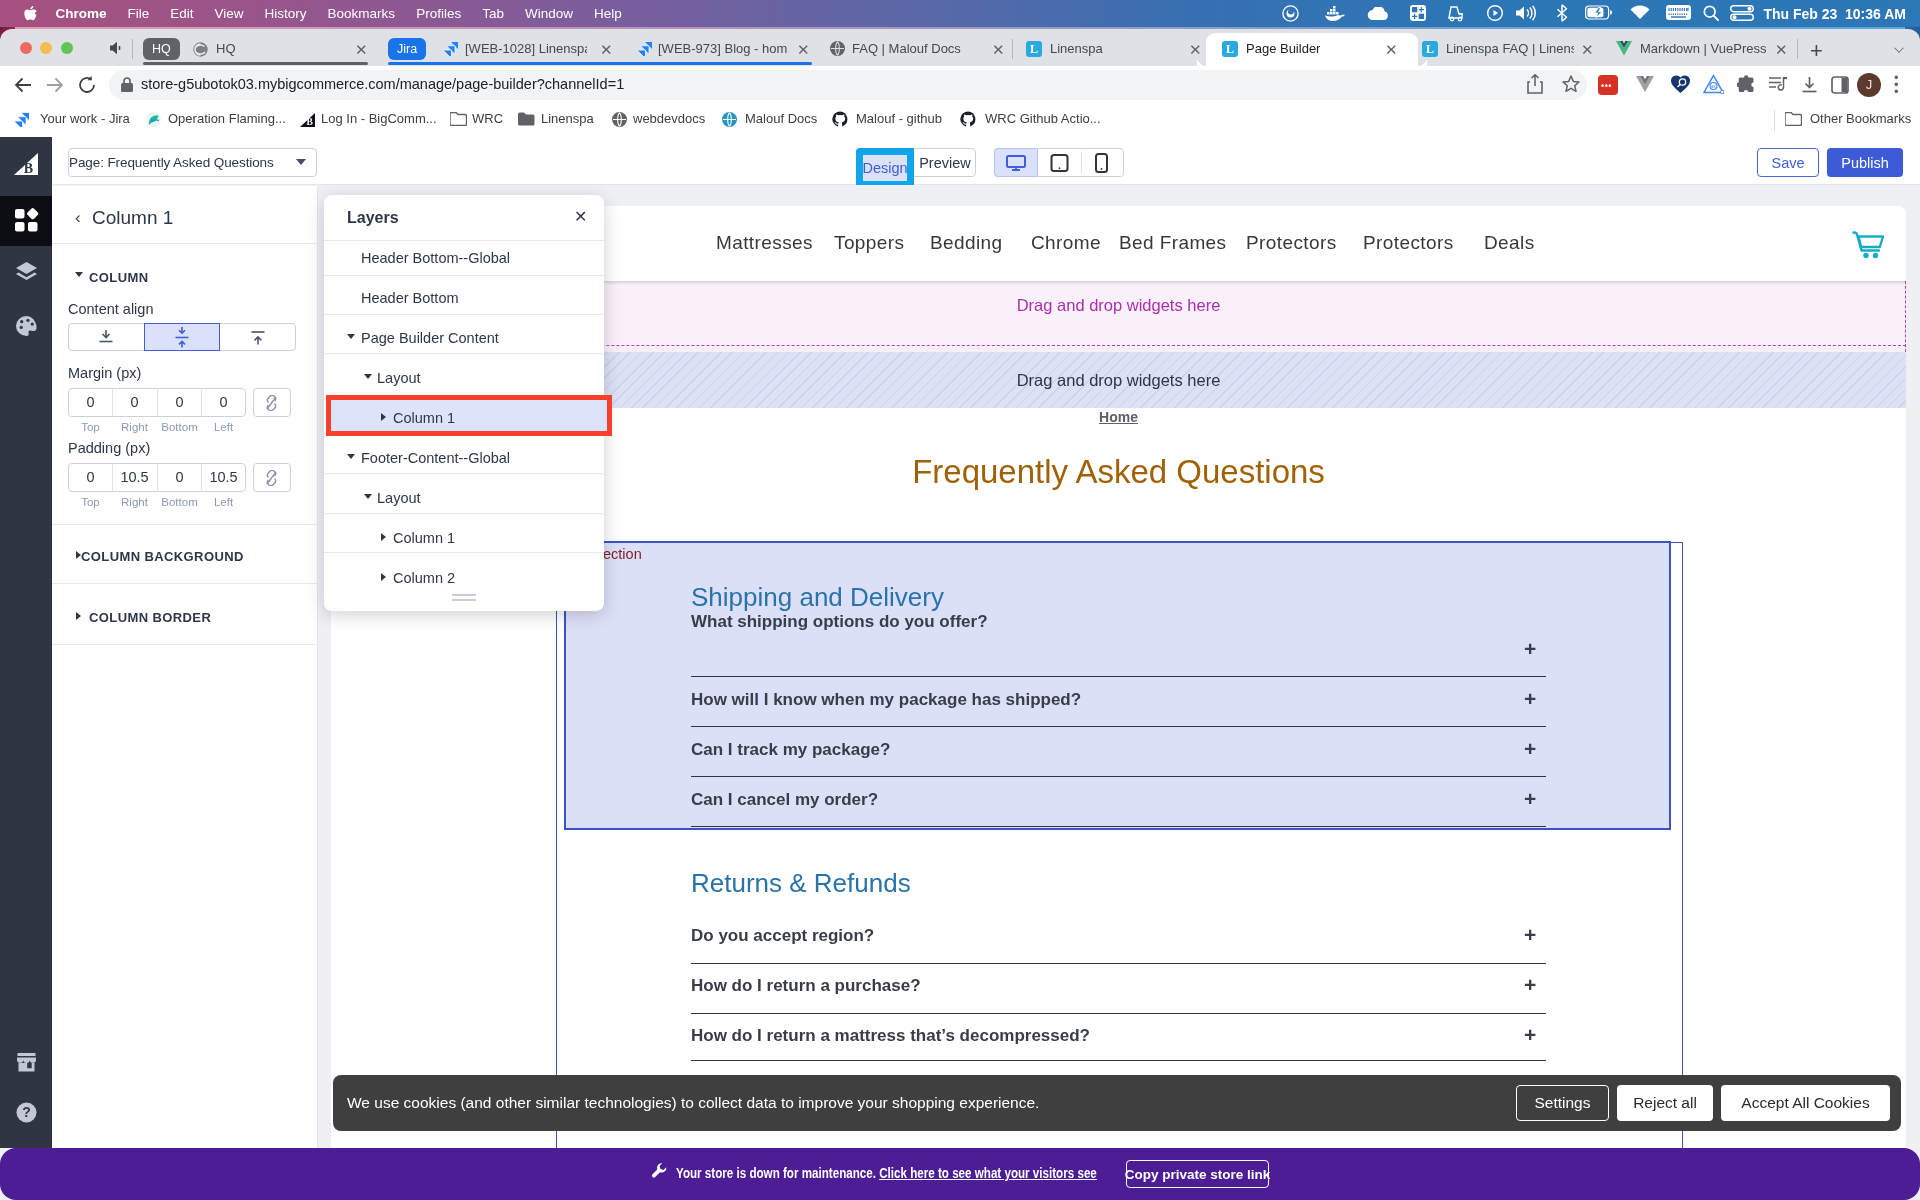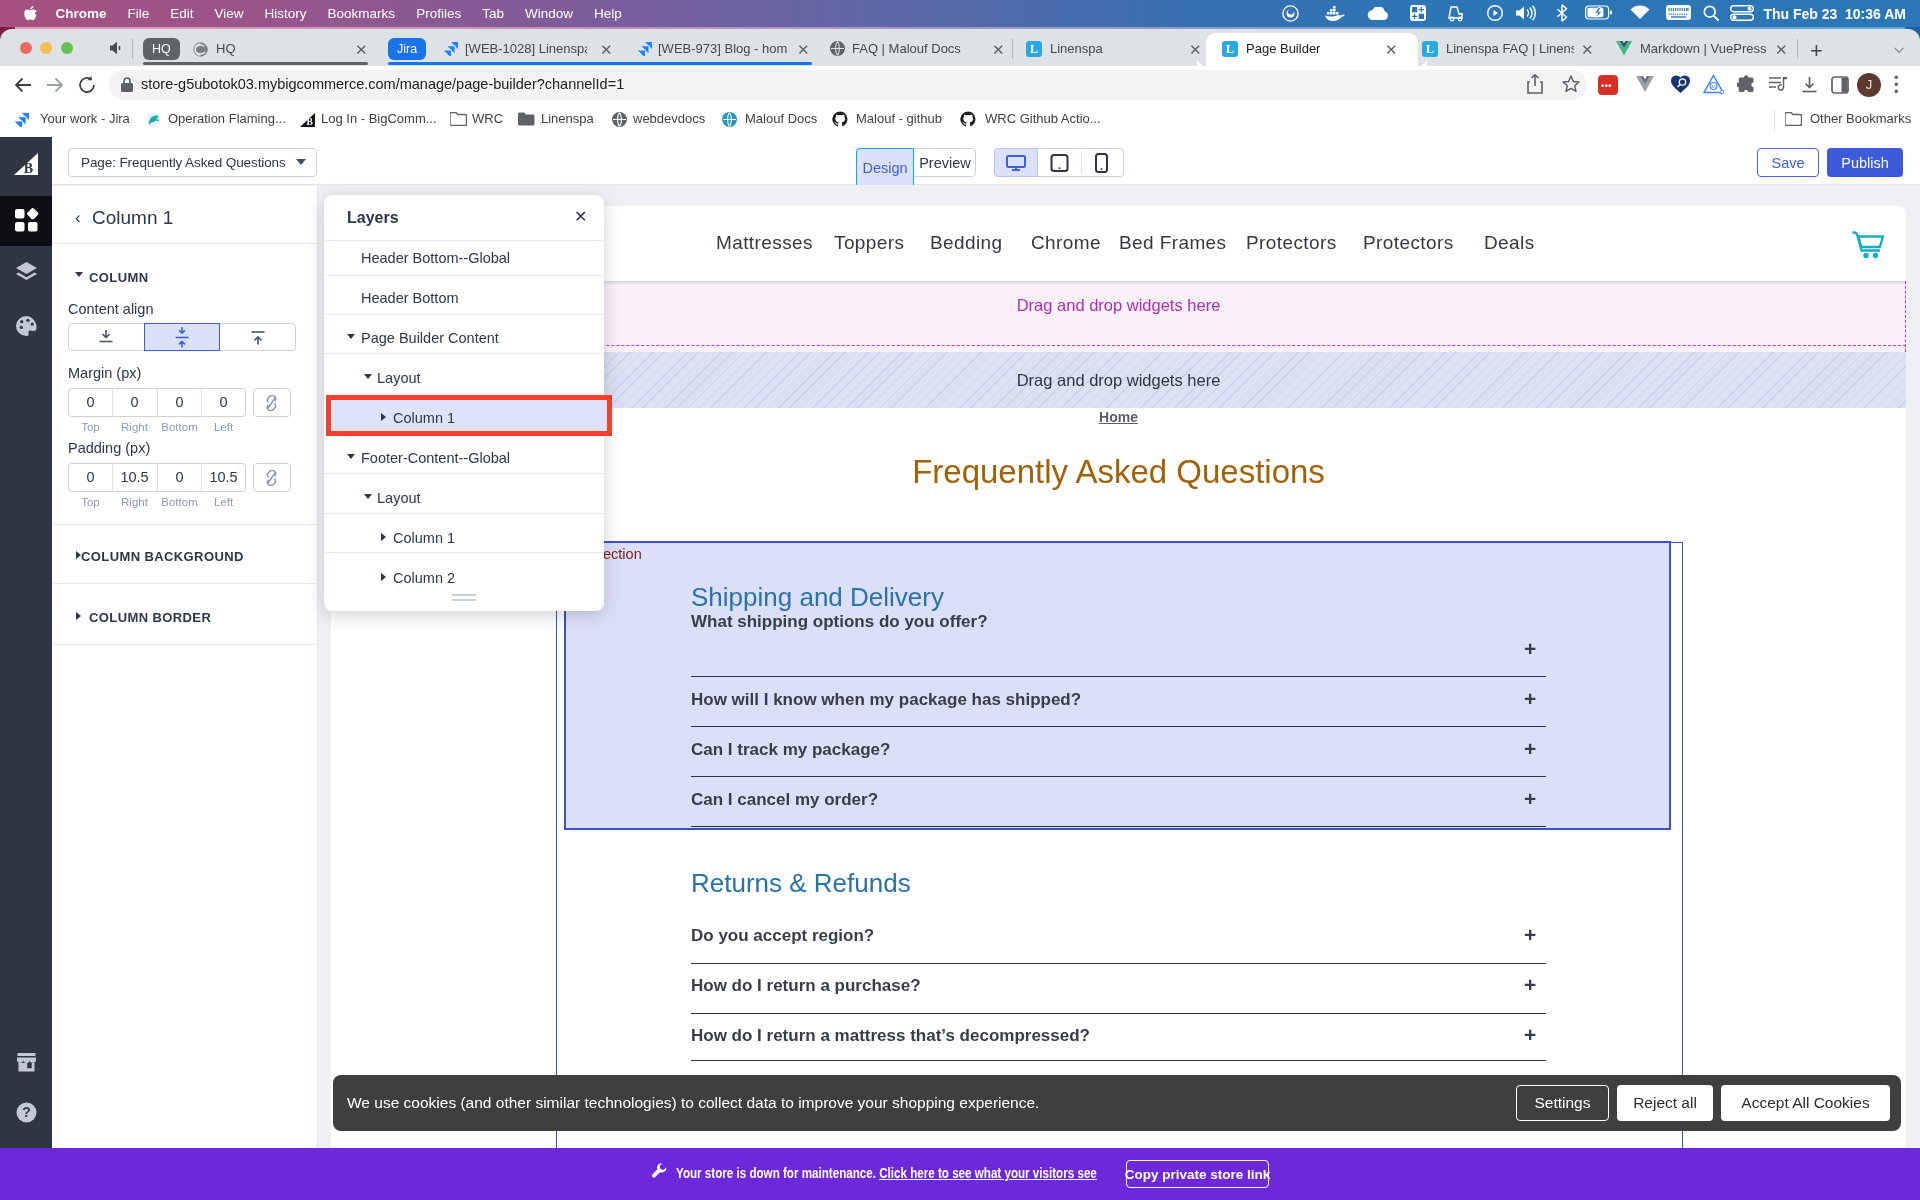--- a/index.html
+++ b/index.html
@@ -34,21 +34,21 @@
   #urltext { left:141px; top:76px; font-size:14.5px; color:#202124; }
 
   
   #bookmarks { left:0; top:104px; width:1920px; height:33px; background:#fff; }
   .bktxt { font-size:13px; color:#3c4043; top:111px; white-space:nowrap; }
 
   
   #sidebar { left:0; top:137px; width:52px; height:1011px; background:#2f3542; }
   #sideactive { left:0; top:196px; width:52px; height:50px; background:#0c0e14; }
   #builderbar { left:52px; top:137px; width:1868px; height:48px; background:#fff; border-bottom:1px solid #e3e5ec; }
-  #pagedrop { left:68px; top:148px; width:249px; height:29px; border:1px solid #cdd1de; border-radius:4px; background:#fff; font-size:13.5px; color:#2d3748; display:flex; align-items:center; padding-left:12px; letter-spacing:-.1px; }
+  #pagedrop { left:68px; top:148px; width:249px; height:29px; border:1px solid #cdd1de; border-radius:4px; background:#fff; font-size:13.5px; color:#2d3748; display:flex; align-items:center; letter-spacing:-.1px; }
   #panel { left:52px; top:186px; width:266px; height:962px; background:#fff; border-right:1px solid #e4e6ee; }
 
   
   #canvas { left:318px; top:185px; width:1602px; height:963px; background:#eef0f4; }
   #site { left:331px; top:206px; width:1575px; height:942px; background:#fff; border-radius:8px 8px 0 0; }
 
   .navlink { font-size:19px; color:#35393f; top:232px; letter-spacing:.4px; }
 
   #pinkzone { left:331px; top:281px; width:1575px; height:71px; background:#f9f0f9; color:#ab2fb5; font-size:16.5px; text-align:center; }
   #hatchzone { left:331px; top:352px; width:1575px; height:56px;
@@ -62,21 +62,21 @@
   .q { font-size:17px; font-weight:bold; color:#383d47; }
   .qline { height:1px; background:#30343c; left:691px; width:855px; }
   .plus { font-size:21px; font-weight:bold; color:#383d47; left:1524px; }
   .h2blue { font-size:26px; color:#2973a8; left:691px; }
 
   
   #cookie { left:333px; top:1075px; width:1568px; height:56px; background:#3f3f3f; border-radius:8px; color:#fff; font-size:15.5px; }
   .cbtn { height:36px; border-radius:4px; font-size:15.5px; display:flex; align-items:center; justify-content:center; top:1085px; }
 
   
-  #maint { left:0; top:1148px; width:1920px; height:52px; background:#6d28d9; color:#fff; font-size:15px; }
+  #maint { left:0; top:1148px; width:1920px; height:52px; background:#4c1d95; color:#fff; font-size:15px;border-radius:16px; }
 
   
   #layers { left:324px; top:195px; width:280px; height:416px; background:#fff; border-radius:8px; box-shadow:0 4px 18px rgba(0,0,0,.18); }
   .ldiv { position:absolute; left:0; width:100%; height:1px; background:#e8eaf0; }
   #redbox { left:326px; top:395px; width:286px; height:41px; border:5px solid #f5402c; background:#dfe3fa; }
 </style>
 </head>
 <body>
 
 <div class="abs" id="menubar">
@@ -346,21 +346,21 @@
 <div class="abs bktxt" style="left:985px">WRC Github Actio...</div>
 <div class="abs bktxt" style="left:1810px">Other Bookmarks</div>
 
 <div class="abs" id="sidebar"></div>
 <div class="abs" id="sideactive"></div>
 <div class="abs" id="builderbar"></div>
 <div class="abs" id="pagedrop">Page: Frequently Asked Questions</div>
 <div class="abs" style="left:296px;top:159px;width:0;height:0;border-left:5px solid transparent;border-right:5px solid transparent;border-top:6px solid #444c63"></div>
 
 <div class="abs" style="left:856px;top:148px;width:120px;height:29px;border:1px solid #ccd1e0;border-radius:4px;background:#fff"></div>
-<div class="abs" style="left:856px;top:148px;width:58px;height:40px;background:#dbe1fb;border:1px solid #0ea5e9;border-radius:4px 0 0 4px;color:#3f5ed7;font-size:14.5px;display:flex;align-items:center;justify-content:center">Design</div>
+<div class="abs" style="left:856px;top:148px;width:58px;height:40px;background:#dbe1fb;border:7px solid #0ea5e9;border-radius:4px 0 0 4px;color:#3f5ed7;font-size:14.5px;display:flex;align-items:center;justify-content:center">Design</div>
 <div class="abs" style="left:914px;top:148px;width:62px;height:29px;color:#2d3748;font-size:14.5px;display:flex;align-items:center;justify-content:center">Preview</div>
 
 <div class="abs" style="left:994px;top:148px;width:130px;height:29px;border:1px solid #ccd1e0;border-radius:4px;background:#fff"></div>
 <div class="abs" style="left:994px;top:148px;width:44px;height:29px;background:#dbe1fb;border:1px solid #b9c4f2;border-radius:4px 0 0 4px"></div>
 <div class="abs" style="left:1081px;top:151px;width:1px;height:23px;background:#dfe2ec"></div>
 <svg class="abs" style="left:1006px;top:155px" width="20" height="16" viewBox="0 0 20 16">
   <rect x="1" y="1" width="18" height="11" rx="1.5" fill="none" stroke="#3f5ed7" stroke-width="2"></rect>
   <path d="M10 12 v2.5 M6 15 h8" stroke="#3f5ed7" stroke-width="1.8" fill="none"></path>
 </svg>
 <svg class="abs" style="left:1050px;top:154px" width="19" height="18" viewBox="0 0 19 18">

